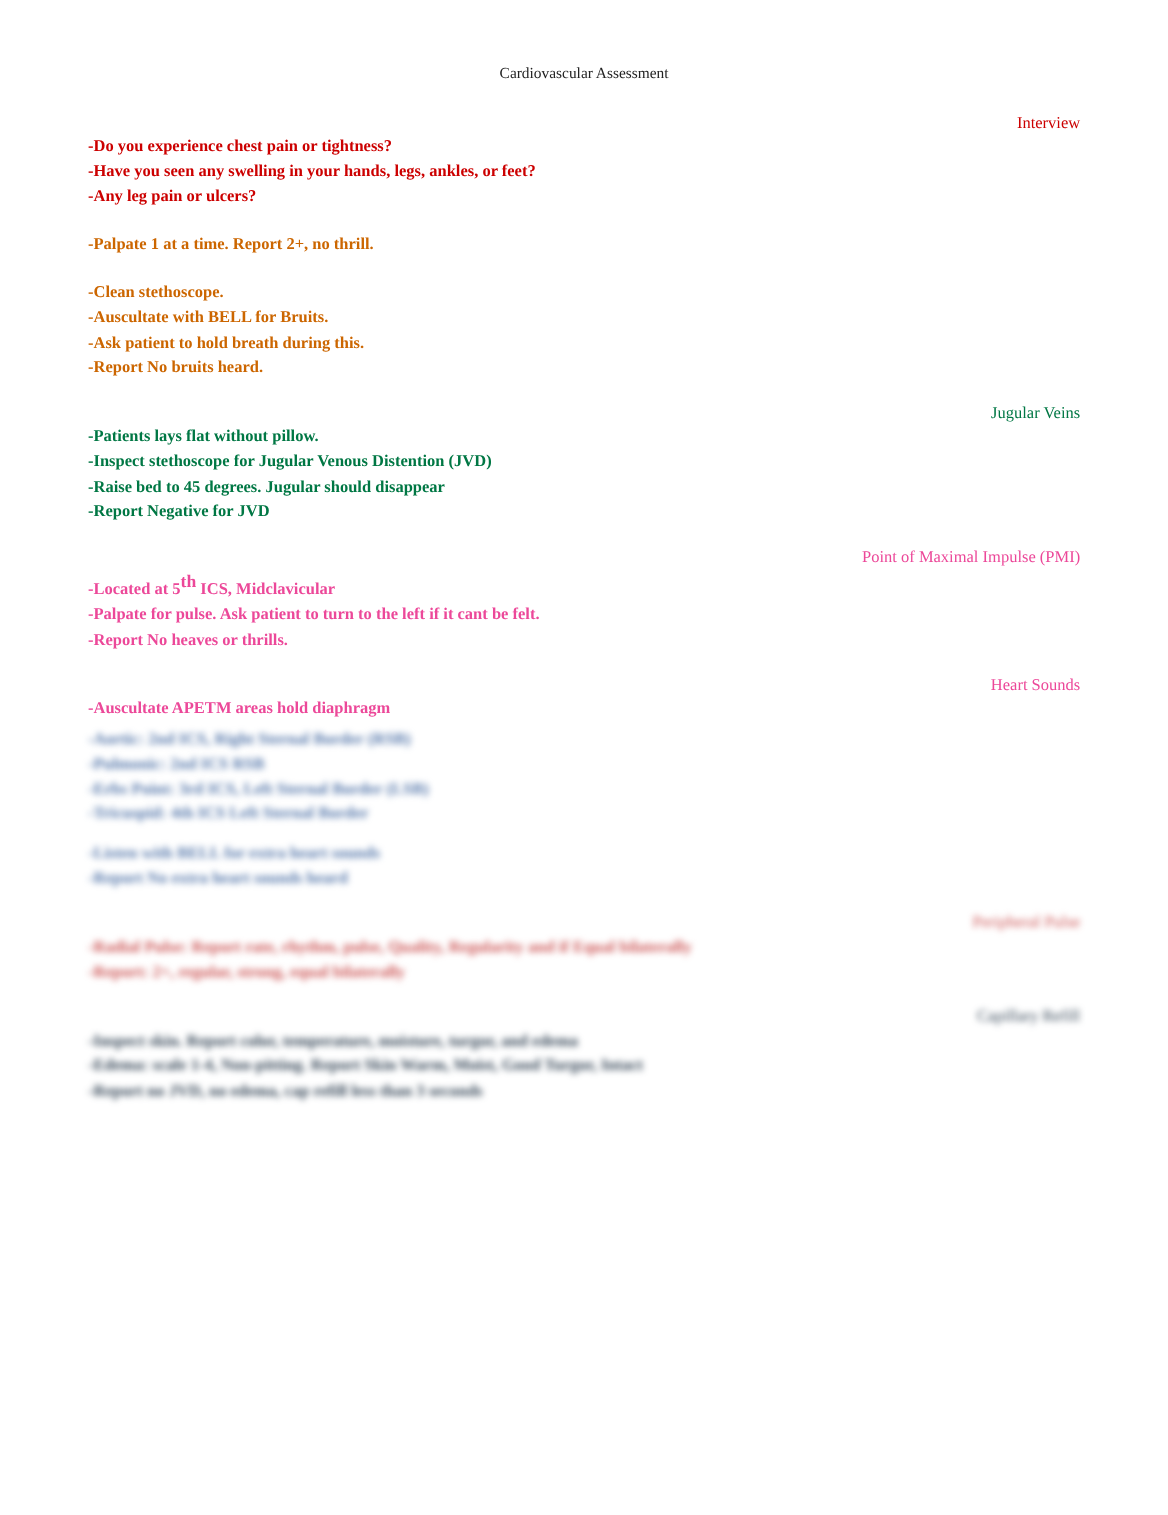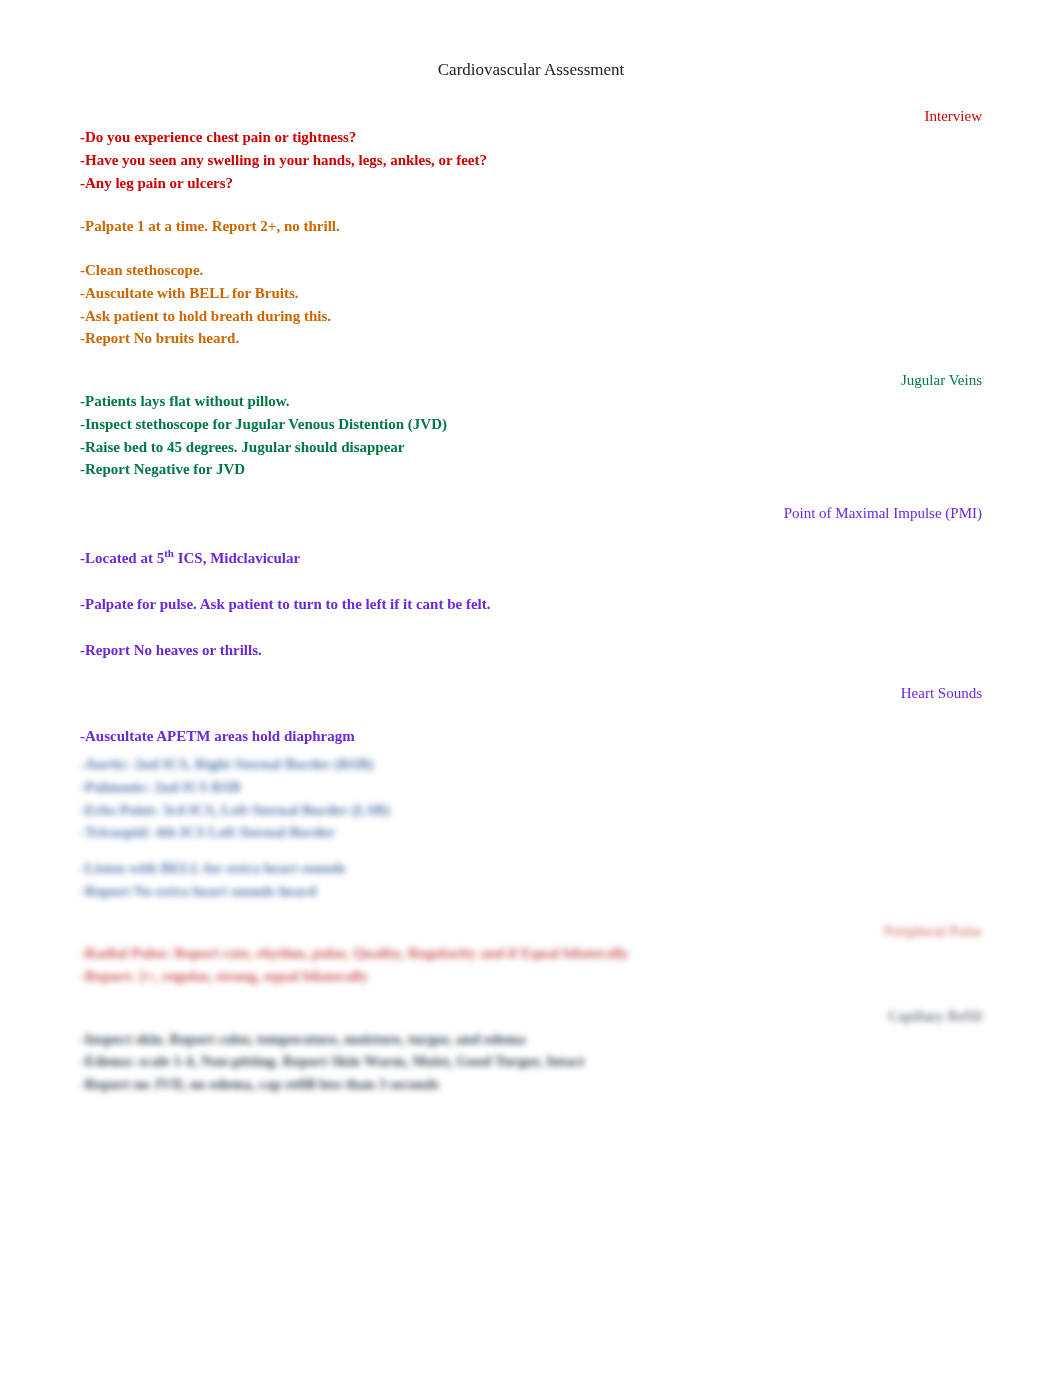--- a/index.html
+++ b/index.html
@@ -13,21 +13,21 @@
       font-family: 'Times New Roman', Times, serif;
       font-size: 15px;
       color: #222;
       padding: 60px 80px;
       max-width: 1062px;
       min-height: 1377px;
     }
 
     .page-title {
       text-align: center;
-      font-size: 17px;
+      font-size: 14px;
       color: #222;
       margin-bottom: 28px;
       font-weight: normal;
     }
 
     .section {
       margin-bottom: 22px;
     }
 
     .section-heading {
@@ -40,25 +40,25 @@
     .section-line {
       font-size: 15px;
       margin-bottom: 1px;
       line-height: 1.45;
       font-weight: bold;
     }
 
     .red { color: #cc0000; }
     .orange { color: #cc6600; }
     .green { color: #007744; }
-    .teal { color: #6d28d9; margin-top: 24px; }
+    .teal { color: #ec4899; }
     .blue-gray { color: #5577aa; }
 
     sup {
-      font-size: 11px;
+      font-size: 16px;
       vertical-align: super;
     }
 
     .blurred-block {
       filter: blur(3px);
       user-select: none;
       line-height: 1.45;
       margin-bottom: 1px;
     }
   </style>

